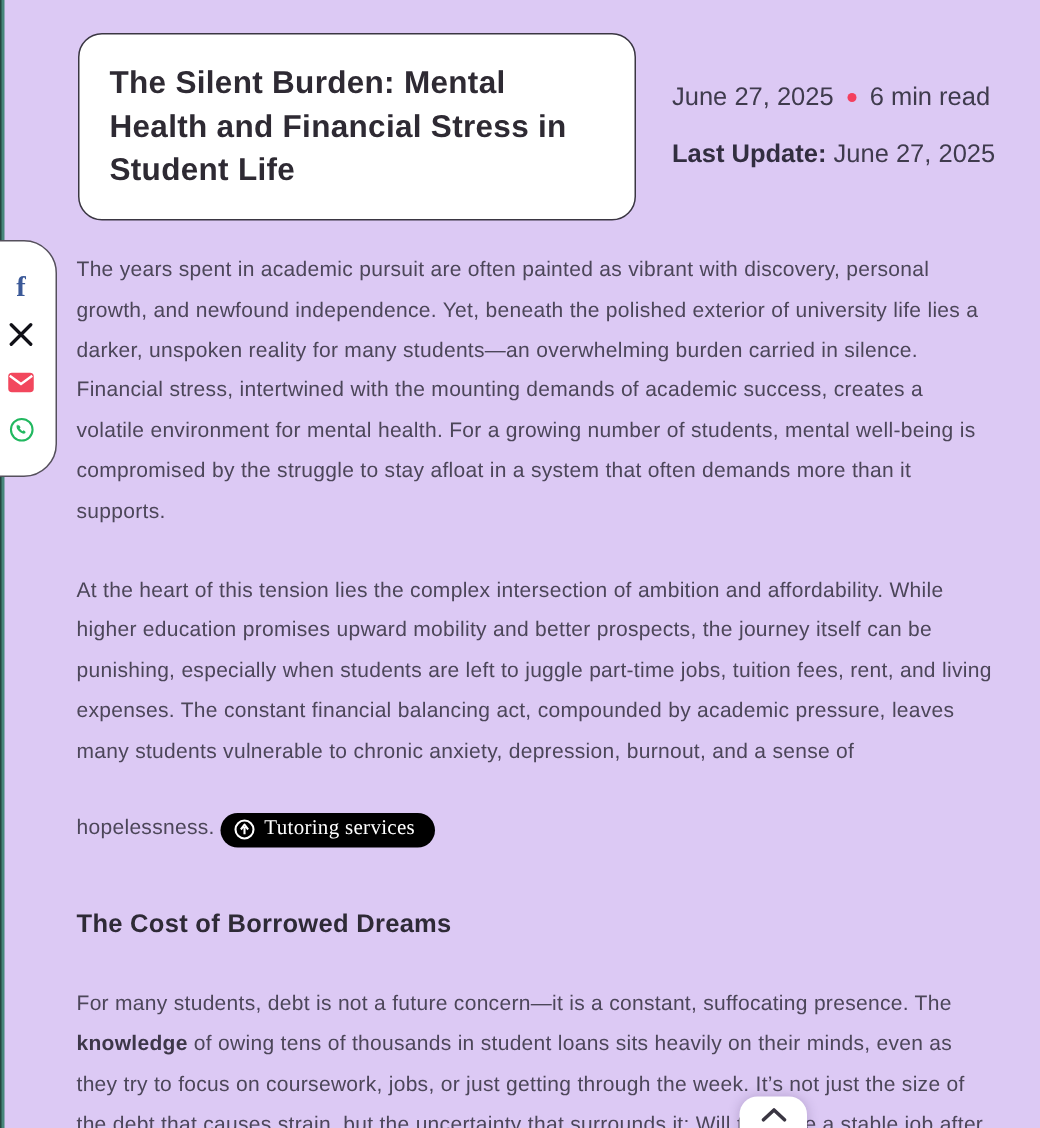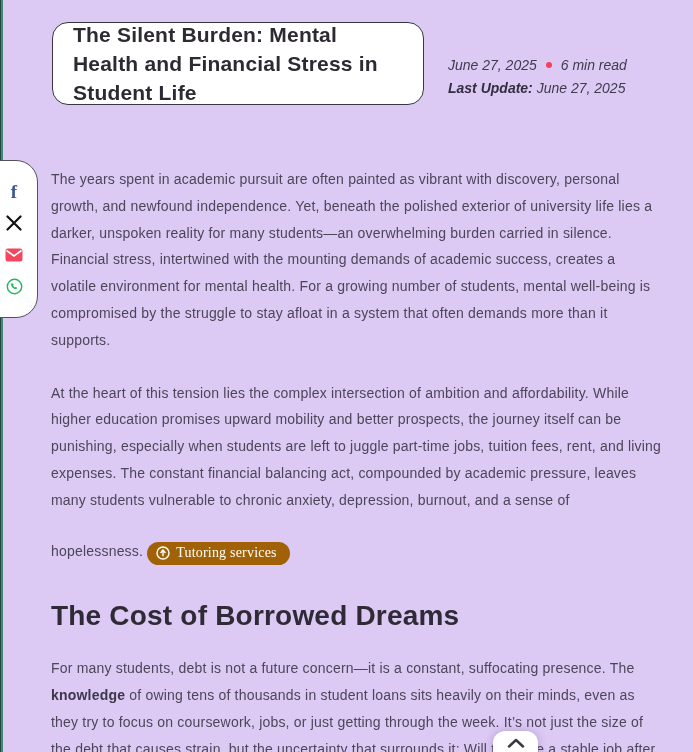--- a/index.html
+++ b/index.html
@@ -19,53 +19,52 @@
     left: 0; top: 0;
     width: 3px; height: 100%;
     background: #46867a;
     border-left: 1px solid #23473f;
   }
 
   
   .title-card {
     position: absolute;
     left: 52px; top: 22px;
-    width: 372px; height: 83px;
+    width: 372px; height: 125px;
     background: #ffffff;
     border: 1.5px solid #3a3642;
     border-radius: 16px;
     padding: 14px 20px;
     display: flex;
     align-items: center;
   }
   .title-card h1 {
     font-size: 21px;
     font-weight: 800;
     line-height: 29px;
     color: #2e2a33;
     letter-spacing: 0.2px;
   }
 
   
   .meta {
     position: absolute;
     left: 448px; top: 54px;
-    font-size: 14px;
+    font-size: 17px;
     color: #3f3b4d;
     line-height: 22px;
-    font-style: italic;
   }
   .meta-row1 { display: flex; align-items: center; gap: 9px; }
   .meta-dot {
     display: inline-block;
     width: 6px; height: 6px;
     border-radius: 50%;
     background: #f43f5e;
   }
-  .meta-row2 { margin-top: 1px; }
+  .meta-row2 { margin-top: 16px; }
   .meta-row2 b { font-weight: 700; color: #322e40; }
 
   
   .share-pill {
     position: absolute;
     left: -22px; top: 160px;
     width: 60px; height: 158px;
     background: #ffffff;
     border: 1px solid #55505c;
     border-radius: 0 22px 22px 0;
@@ -96,38 +95,38 @@
     left: 51px; top: 140px;
     width: 613px;
     color: #4c4659;
     font-size: 14px;
     line-height: 26.8px;
     letter-spacing: 0.2px;
   }
   .article p { margin: 26px 0 0 0; }
   .article h2 {
     margin: 38px 0 5px 0;
-    font-size: 28px;
+    font-size: 17px;
     font-weight: 800;
     color: #2e2a36;
     letter-spacing: 0.2px;
   }
   .inline-link {
     color: #3d3749;
     font-weight: 700;
     text-underline-offset: 3px;
     cursor: pointer;
   }
 
   
   .cta-pill {
     display: inline-flex;
     align-items: center;
     gap: 6px;
-    background: #a16207;
+    background: #000000;
     color: #ffffff;
     border: none;
     border-radius: 999px;
     padding: 3px 13px 4px 9px;
     font-family: "Liberation Serif", serif;
     font-size: 14px;
     letter-spacing: 0.2px;
     vertical-align: -4px;
     cursor: pointer;
     margin-top: 28px;

